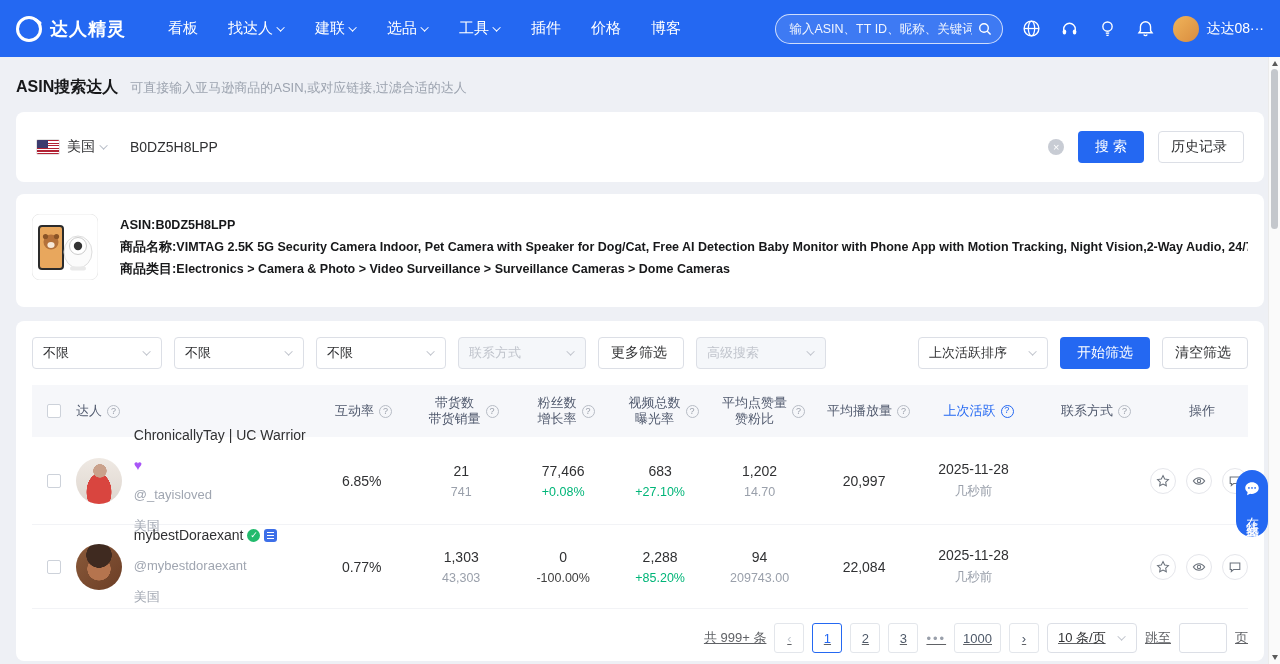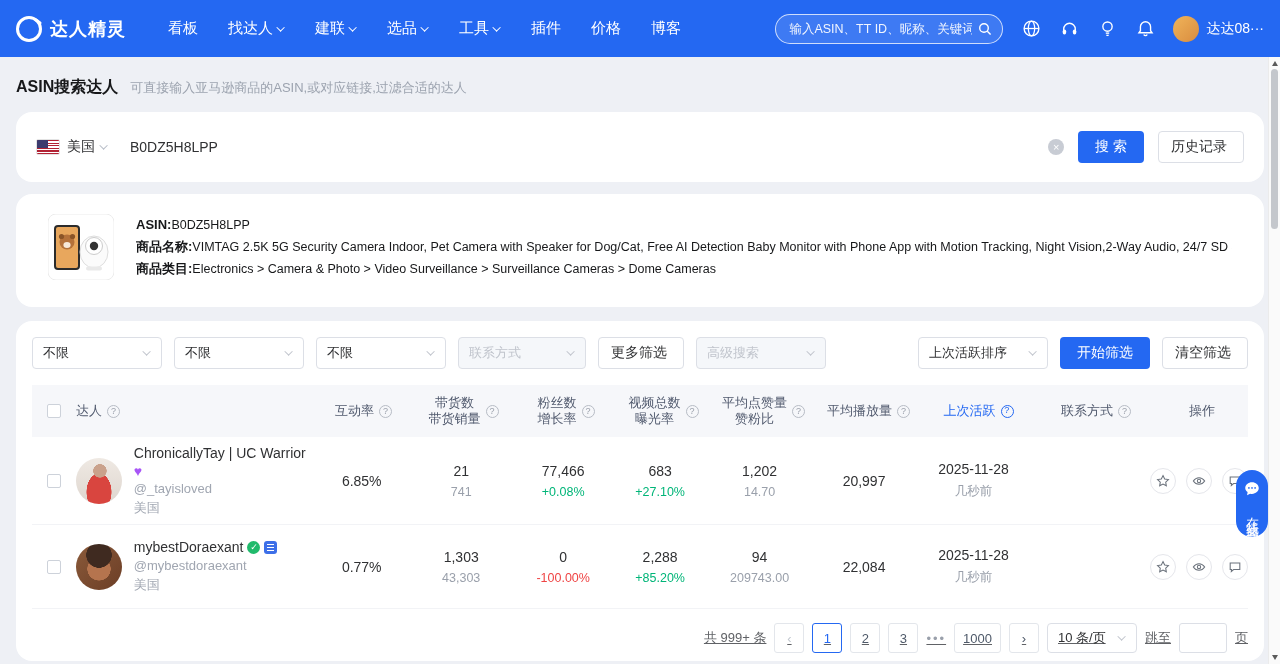--- a/index.html
+++ b/index.html
@@ -25,33 +25,33 @@
   .nav-user { display:flex; align-items:center; gap:7px; cursor:pointer; }
   .nav-avatar { width:26px; height:26px; border-radius:50%; background:linear-gradient(135deg,#f0b45a,#d98c3f); display:inline-block; }
   .nav-username { font-size:14px; }
 
   
   .page-head { padding:20px 16px 14px; display:flex; align-items:baseline; gap:12px; }
   .page-title { font-size:16px; font-weight:bold; color:#17181a; }
   .page-subtitle { font-size:13px; color:#9ca3af; }
 
   
-  .card { background:#fff; border-radius:16px; margin:0 16px; }
+  .card { background:#fff; border-radius:8px; margin:0 16px; }
   .search-card { height:70px; display:flex; align-items:center; padding:0 20px; gap:14px; }
   .country-select { display:flex; align-items:center; gap:7px; cursor:pointer; font-size:14px; color:#303133; padding-right:8px; }
   .flag { width:24px; height:16px; border-radius:2px; position:relative; overflow:hidden;
     background:repeating-linear-gradient(#b22234 0 1.3px,#fff 1.3px 2.6px); display:inline-block; border:1px solid #e3e3e3; }
   .flag::after { content:""; position:absolute; left:0; top:0; width:11px; height:8px; background:#3c3b6e; }
   .asin-input { flex:1; border:none; outline:none; font-size:14px; color:#303133; height:36px; }
   .clear-icon { width:16px; height:16px; border-radius:50%; background:#c8ccd4; color:#fff; font-size:11px; line-height:16px; text-align:center; cursor:pointer; }
   .btn { height:32px; border-radius:4px; font-size:14px; cursor:pointer; border:1px solid transparent; padding:0 16px; white-space:nowrap; }
   .btn.primary { background:#2468f2; color:#fff; }
   .btn.ghost { background:#fff; border-color:#dcdfe6; color:#303133;padding-left:12px; }
 
-  .product-card { margin-top:12px; padding:20px 32px; display:flex; gap:22px; height:113px; }
+  .product-card { margin-top:12px; padding:20px 16px; display:flex; gap:22px; height:113px;font-weight:bold; }
   .product-img { width:66px; height:66px; flex:0 0 66px; }
   .product-info { font-size:12.5px; color:#17181a; overflow:hidden; }
   .p-line { line-height:21px; white-space:nowrap; overflow:hidden; }
   .p-line b { font-size:13px; }
 
   .table-card { margin-top:14px; padding:16px 16px 12px; height:340px; }
   .filter-row { display:flex; align-items:center; }
   .fgap { width:12px; flex:0 0 12px; }
   .select { height:32px; border:1px solid #dcdfe6; border-radius:4px; background:#fff; display:flex; align-items:center; justify-content:space-between; padding:0 10px; font-size:13px; color:#303133; cursor:pointer; }
   .select.disabled { background:#f5f7fa; color:#c0c4cc; cursor:default; }
@@ -68,33 +68,33 @@
   .h-user { justify-content:flex-start; }
   .h2lines { line-height:16px; text-align:center; }
   .qmark { width:13px; height:13px; border:1px solid #b7bcc5; border-radius:50%; font-size:9px; color:#9aa0ab; display:inline-flex; align-items:center; justify-content:center; flex:0 0 13px; cursor:pointer; }
   .h-blue, .h-blue .qmark { color:#2468f2; border-color:#2468f2;font-family:Liberation Mono, monospace; }
   .checkbox { width:14px; height:14px; border:1px solid #cdd2da; border-radius:2px; background:#fff; display:inline-block; cursor:pointer; }
 
   .trow { display:flex; align-items:center; border-bottom:1px solid #f2f3f6; }
   .trow.r1 { height:88px; } .trow.r2 { height:84px; }
   .num { font-size:14px; color:#303133; }
   .sub { font-size:12.5px; margin-top:6px; color:#9aa0ab; }
-  .sub.green { color:#00b578; } .sub.red { color:#ef4444; }
+  .sub.green { color:#00b578; } .sub.red { color:#404040; }
 
   .user-cell { flex-direction:row; justify-content:flex-start; gap:12px; text-align:left; }
   .avatar { width:46px; height:46px; border-radius:50%; flex:0 0 46px; cursor:pointer; }
   .avatar1 { background:
     radial-gradient(circle at 52% 28%, #caa28c 0 16%, rgba(0,0,0,0) 17%),
     radial-gradient(ellipse at 50% 74%, #d9453f 0 38%, rgba(0,0,0,0) 39%),
     linear-gradient(#efe9e3,#ded6cf); }
   .avatar2 { background:
     radial-gradient(circle at 50% 24%, #3f2a20 0 30%, rgba(0,0,0,0) 31%),
     radial-gradient(circle at 50% 54%, #b5744e 0 34%, rgba(0,0,0,0) 35%),
     linear-gradient(135deg,#8a5a3a,#6c3e26); }
-  .user-meta { display:flex; flex-direction:column; align-items:flex-start; gap:3px; overflow:hidden; }
+  .user-meta { display:flex; flex-direction:column; align-items:flex-start; gap:15px; overflow:hidden; }
   .uname { font-size:14px; color:#303133; display:flex; align-items:center; gap:4px; white-space:nowrap; }
   .heart { color:#a855f7; font-size:14px; line-height:14px; }
   .verified { width:13px; height:13px; border-radius:50%; background:#21ba6c; color:#fff; font-size:9px; display:inline-flex; align-items:center; justify-content:center; }
   .idbadge { width:13px; height:13px; border-radius:3px; background:#3d6fe8; position:relative; display:inline-block; }
   .idbadge::after { content:""; position:absolute; left:3px; top:6px; width:7px; height:1.4px; background:#fff; box-shadow:0 -3px 0 #fff, 0 3px 0 #fff; }
   .handle { font-size:13px; color:#a0a6b1; cursor:pointer; }
   .country { font-size:13px; color:#a0a6b1; }
 
   .ops { flex-direction:row; gap:10px; }
   .op-btn { width:26px; height:26px; border-radius:50%; border:1px solid #e5e6eb; background:#fff; display:flex; align-items:center; justify-content:center; cursor:pointer; }

